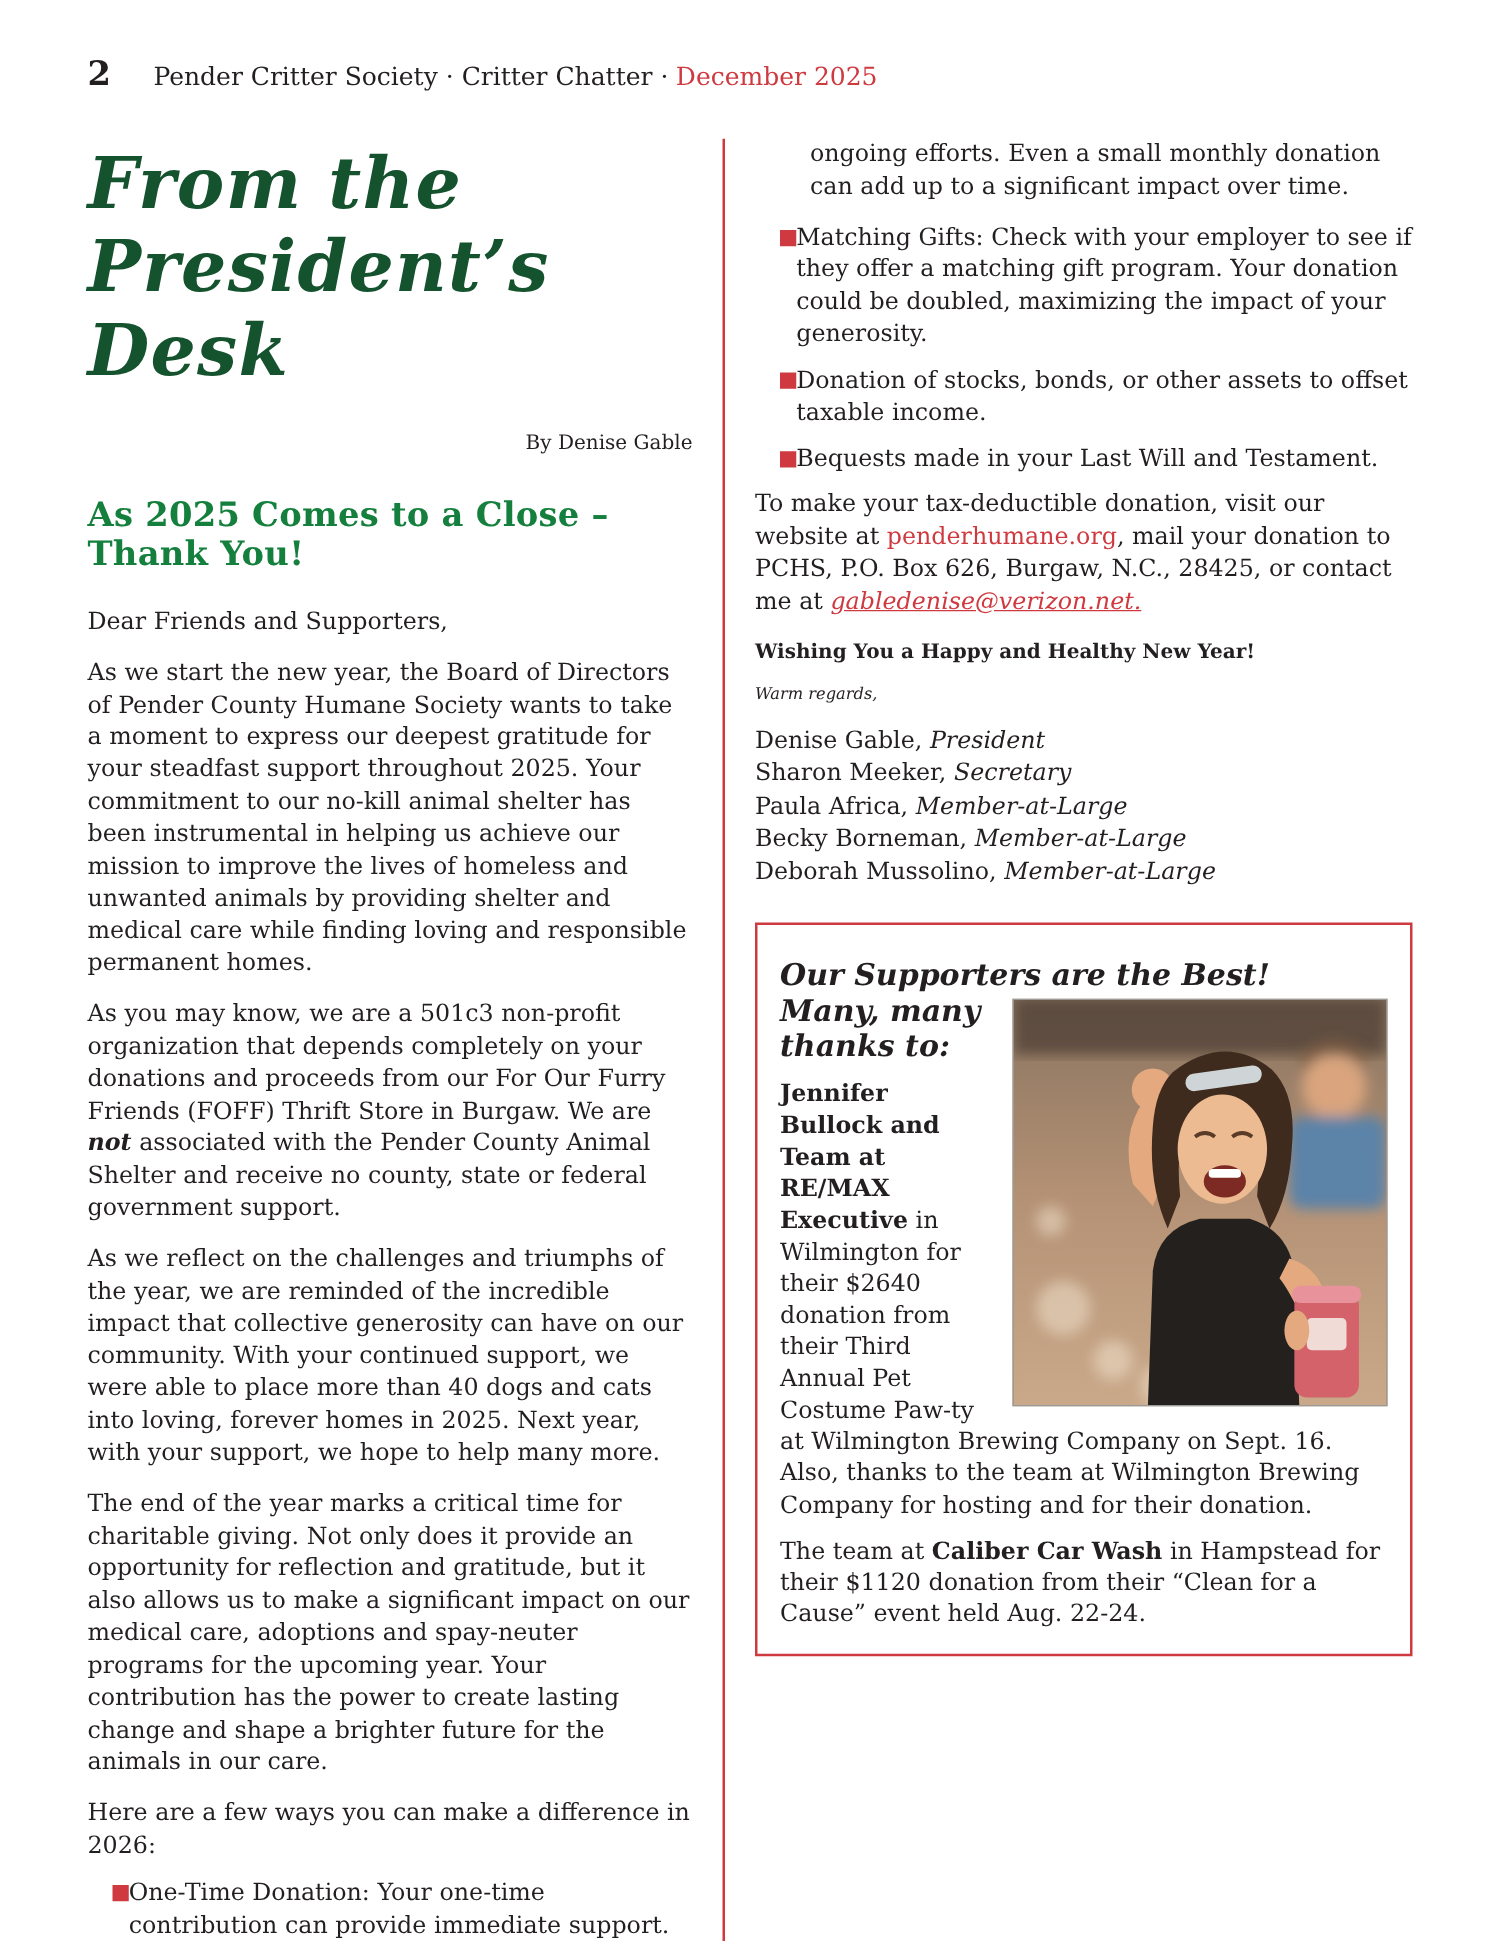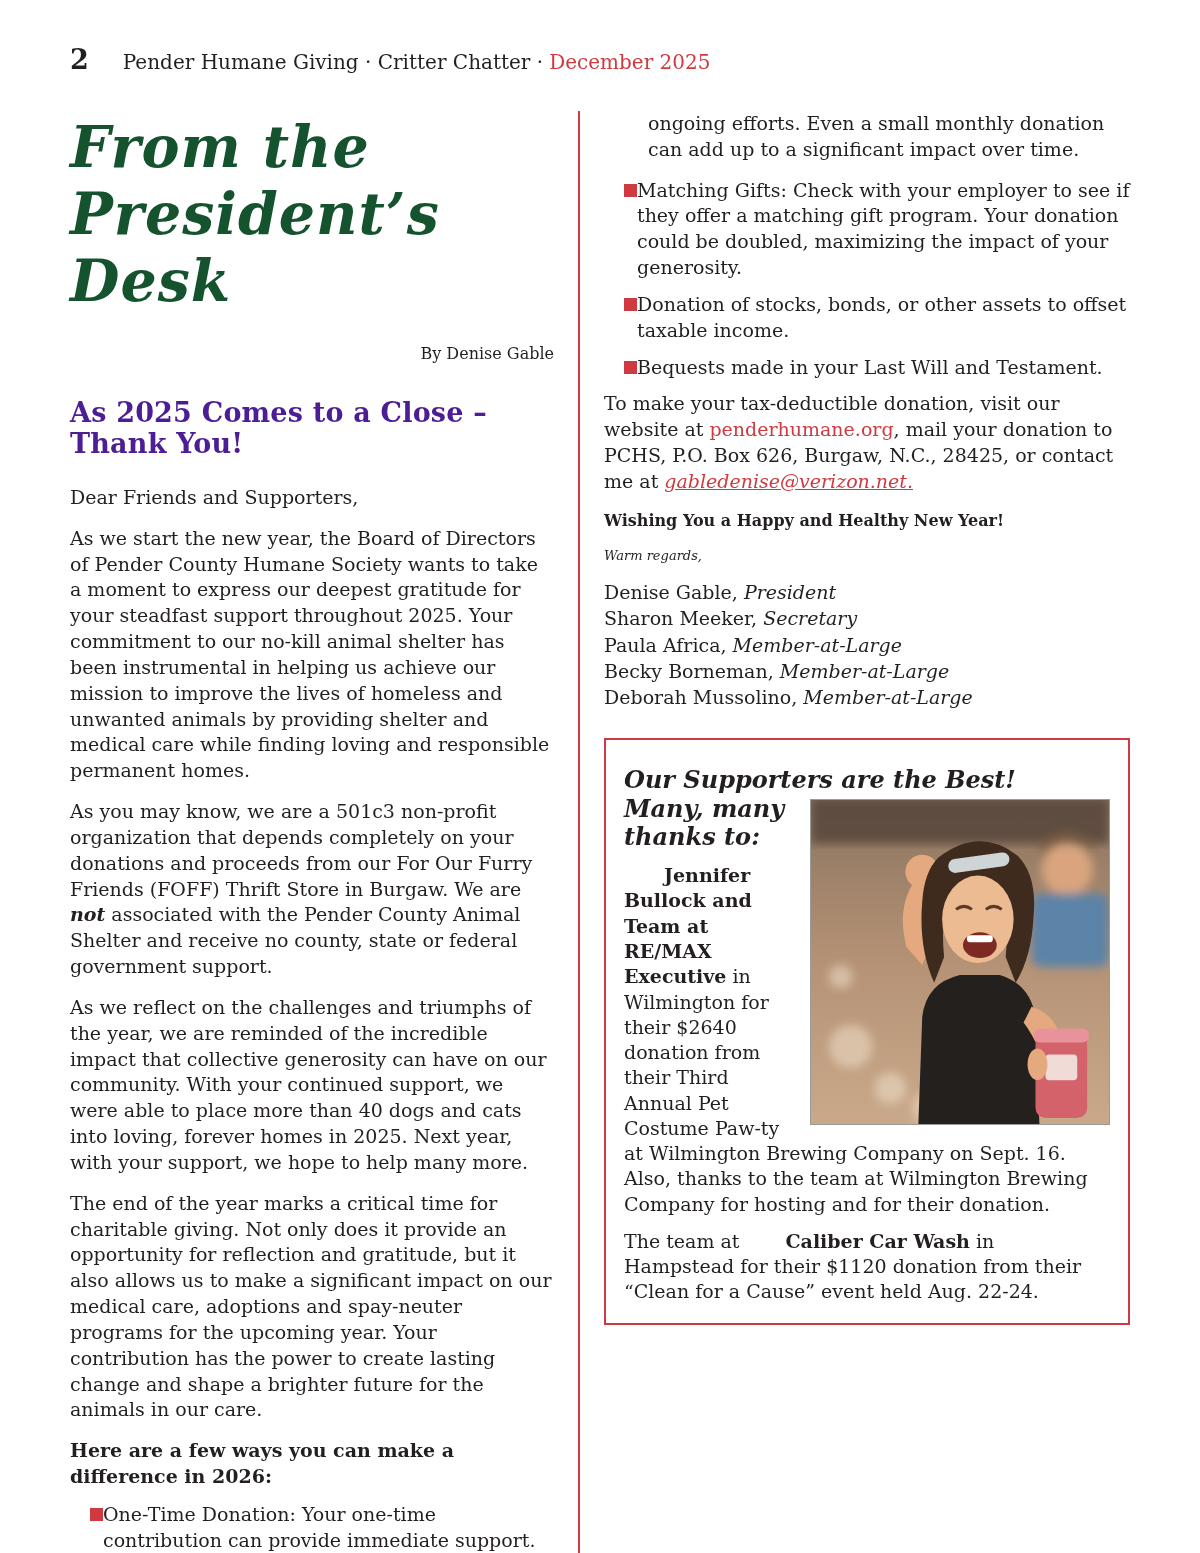--- a/index.html
+++ b/index.html
@@ -25,27 +25,27 @@
   .col-left { width:508px; flex:none; padding-right:24px; }
   .col-right { flex:1; border-left:2px solid #cf3a40; padding-left:24px; }
 
   .article-title {
     font-style:italic; font-weight:700;
     color:#14532d; font-size:57px; letter-spacing:1px;
     margin:2px 0 30px;
   }
   .byline { font-size:16px; margin-bottom:34px;text-align:right; }
   .section-heading {
-    color:#4c1d95; font-size:27px; font-weight:700;
+    color:#15803d; font-size:27px; font-weight:700;
     margin-bottom:26px; letter-spacing:.2px;
   }
   p.body, .body-text { font-size:19px; line-height:1.36; }
   p.body { margin-bottom:15px; }
   .bold-italic { font-weight:700; font-style:italic; }
-  .ways-heading { font-size:19px; font-weight:700; line-height:1.36; margin:2px 0 12px; }
+  .ways-heading { font-size:19px; font-weight:400; line-height:1.36; margin:2px 0 12px; }
 
   .bullet-item { display:flex; padding-left:20px; font-size:19px; line-height:1.36; margin-bottom:11px; }
   .bullet-square { width:13px; height:13px; background:#cf3a40; flex:none; margin-top:6px; }
   .continuation { padding-left:44px; margin-bottom:13px; }
 
   .link { color:#cf3a40; text-decoration:none; cursor:pointer; }
   .link-email { color:#cf3a40; font-style:italic; text-decoration:underline; cursor:pointer; }
 
   .bold-line { font-weight:700; font-size:16px; line-height:1.36; margin-bottom:15px; }
   .italic-line { font-style:italic; font-size:13px; line-height:1.36; margin-bottom:15px; }
@@ -61,37 +61,37 @@
   }
   .supporters-heading { font-size:24px; font-weight:700; font-style:italic; line-height:1.18; }
   .photo {
     float:right; width:300px; height:326px;
     border:1px solid #9a9a9a;
     margin:4px 0 10px 16px;
     background:#b59275;
   }
   .photo svg { display:block; width:100%; height:100%; }
   .supporters-box p { font-size:19px; line-height:1.33; margin-top:12px; }
-  .supporters-box strong { font-weight:700;margin-left:40px; }
+  .supporters-box strong { font-weight:700; }
 
   
   .footer-strip {
     display:flex; align-items:flex-end; justify-content:space-between;
     height:90px; margin-top:26px; overflow:hidden;
   }
   .footer-rule { height:5px; background:#cf3a40; margin-top:38px; margin-bottom:4px; }
 </style>
 </head>
 <body>
 
 <div class="page">
 
   <div class="page-header">
     <span class="page-number">2</span>
-    <span>Pender Humane Giving · Critter Chatter ·</span>
+    <span>Pender Critter Society · Critter Chatter ·</span>
     <span class="header-date">December 2025</span>
   </div>
 
   <div class="columns">
 
     <div class="col-left">
       <div class="article-title">From the President’s Desk</div>
       <div class="byline">By Denise Gable</div>
       <div class="section-heading">As 2025 Comes to a Close – Thank You!</div>
 

